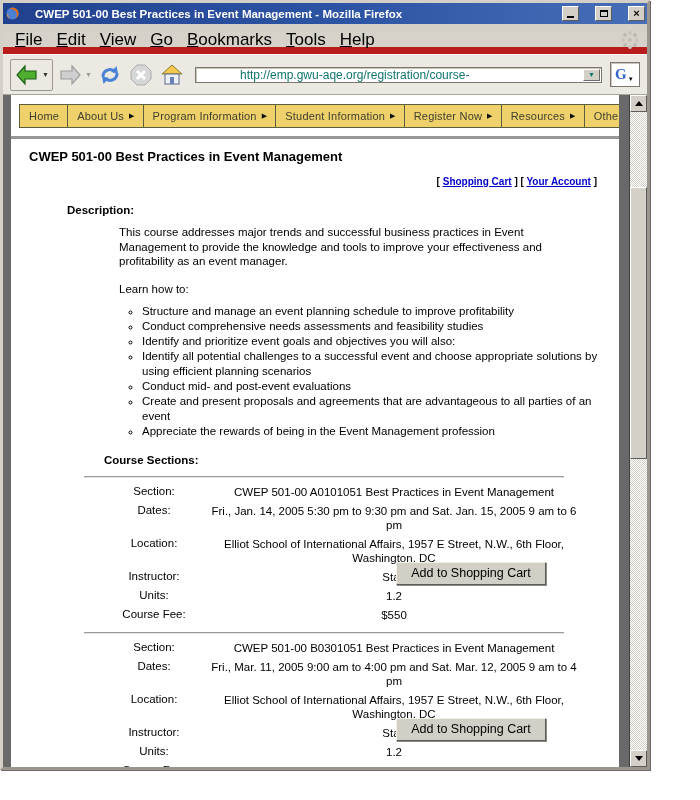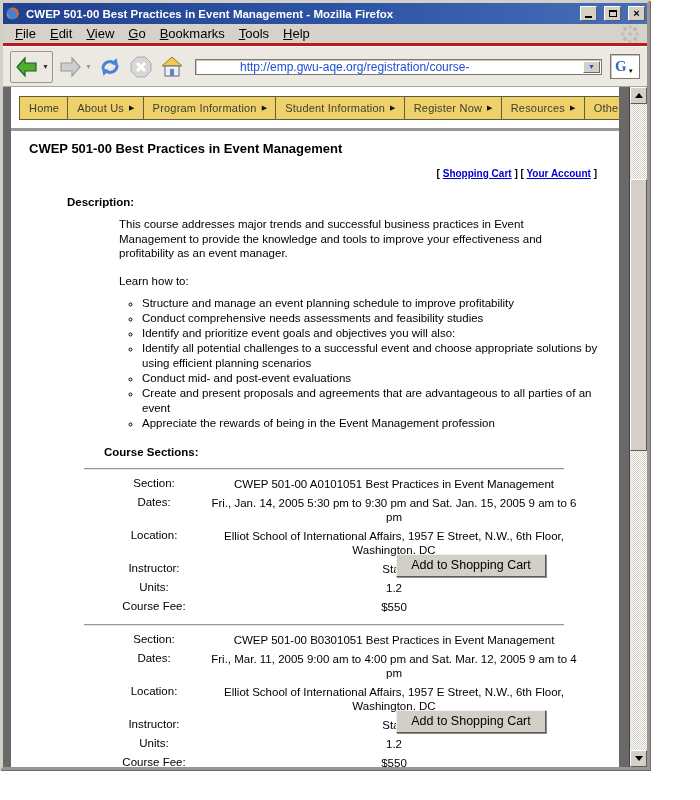--- a/index.html
+++ b/index.html
@@ -11,21 +11,21 @@
     border:3px solid #d4d0c8;
     border-right-color:#9a968e; border-bottom-color:#9a968e;
     box-shadow:1px 1px 0 #6b6b6b;
     display:flex; flex-direction:column;
   }
 
   
   .titlebar {
     height:21px; flex:0 0 21px;
     background:linear-gradient(90deg,#21418f 0%, #2d55a5 55%, #476fb8 100%);
-    display:flex; align-items:center; padding:0 2px; gap:6px;
+    display:flex; align-items:center; padding:0 2px; gap:15px;
   }
   .titlebar .app-icon { width:15px; height:15px; flex:0 0 15px; }
   .titlebar .title-text {
     color:#fff; font-weight:bold; font-size:11.5px; white-space:nowrap;
     overflow:hidden; flex:1;
   }
   .win-btn {
     width:17px; height:15px; background:#d4d0c8; margin-left:1px;
     border:1px solid; border-color:#ffffff #5c5c5c #5c5c5c #ffffff;
     display:flex; align-items:flex-end; justify-content:center;
@@ -33,22 +33,22 @@
     padding-bottom:2px;
   }
   .win-btn.max { align-items:center; padding-bottom:0; }
   .glyph-min { display:block; width:7px; height:2px; background:#000; }
   .glyph-max { display:block; width:8px; height:7px; border:1px solid #000; border-top-width:2px; }
   .glyph-close { font-size:11px; line-height:11px; align-self:center; }
 
   
   .menubar {
     height:22px; flex:0 0 22px; background:#d6d2c9;
-    border-bottom:3px solid #b91c1c;
-    display:flex; align-items:center; padding-left:5px; font-size:13px; color:#000;
+    border-bottom:7px solid #b91c1c;
+    display:flex; align-items:center; padding-left:5px; font-size:17px; color:#000;margin-top:8px;
   }
   .menu-item { padding:3px 7px; cursor:default; }
   .menu-item u { text-decoration:underline; }
   .throbber { margin-left:auto; margin-right:8px; width:18px; height:18px; position:relative; }
   .throbber i {
     position:absolute; left:7px; top:7px; width:4px; height:4px; border-radius:50%;
     background:#c3bfb7;
     box-shadow:0 -7px 0 #c8c4bc, 5px -5px 0 #bdb9b1, 7px 0 0 #c8c4bc,
                5px 5px 0 #bdb9b1, 0 7px 0 #c8c4bc, -5px 5px 0 #bdb9b1,
                -7px 0 0 #c8c4bc, -5px -5px 0 #bdb9b1;
@@ -61,21 +61,21 @@
     display:flex; align-items:center; padding:0 7px; gap:3px;
   }
   .tool-group { display:flex; align-items:center; }
   .tool-group.outlined { border:1px solid #9b978f; border-radius:2px; padding:1px 2px; }
   .tool-btn { display:flex; align-items:center; justify-content:center; width:28px; height:28px; cursor:pointer; }
   .caret { font-size:7px; color:#333; width:9px; text-align:center; cursor:pointer; }
   .caret.disabled { color:#9a9a9a; }
   .urlbox {
     flex:1; height:16px; margin-left:6px; background:#fff;
     border:1px solid #7c7870; box-shadow:inset 1px 1px 0 #c9c5bd;
-    display:flex; align-items:center; font-size:12px; color:#1d4ed8;
+    display:flex; align-items:center; font-size:12px; color:#0f766e;
     padding-left:44px; position:relative; cursor:text;
   }
   .url-drop {
     position:absolute; right:1px; top:1px; bottom:1px; width:17px;
     background:#d4d0c8; border:1px solid; border-color:#fff #6a6a6a #6a6a6a #fff;
     display:flex; align-items:center; justify-content:center; font-size:7px; cursor:pointer;
   }
   .searchbox {
     width:30px; height:25px; margin-left:5px; background:#fff;
     border:1px solid #7c7870; box-shadow:inset 1px 1px 0 #c9c5bd;

